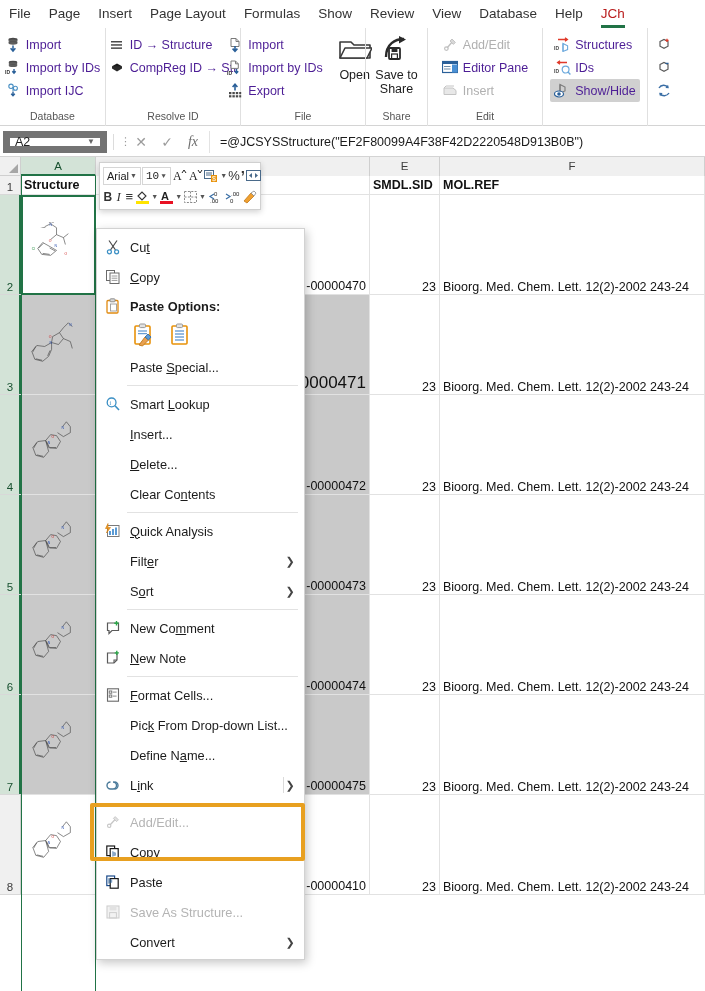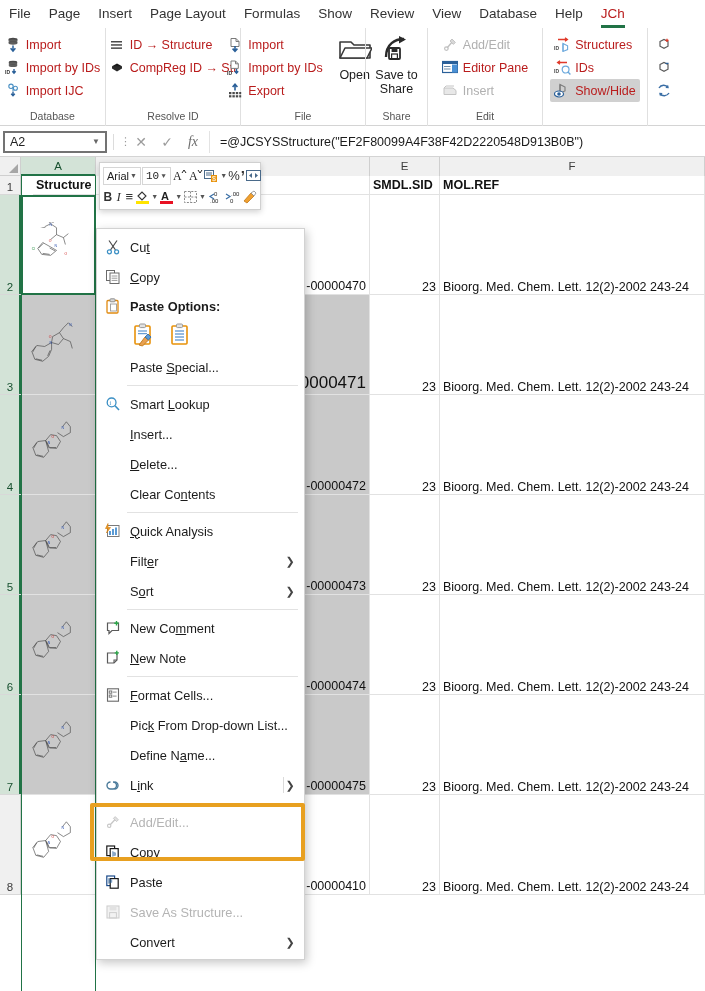--- a/index.html
+++ b/index.html
@@ -37,41 +37,41 @@
             align-items: center; padding: 0 5px; }
   .rgroup + .rgroup { border-left: 1px solid #e0e0e0; }
   .rgroup .gbody { flex: 1; display: flex; align-items: flex-start; padding-top: 5px; }
   .rgroup .gname {
     font-size: 10.5px; color: #555; height: 16px; line-height: 13px;
     width: 100%; text-align: center;
   }
   .vcol { display: flex; flex-direction: column; justify-content: flex-start; }
   .ritem {
     display: flex; align-items: center; gap: 5px; height: 23px;
-    font-size: 12.5px; color: #b91c1c; padding: 0 4px; white-space: nowrap;
+    font-size: 12.5px; color: #4c1d95; padding: 0 4px; white-space: nowrap;
     cursor: default; border-radius: 2px;
   }
   .ritem.disabled { color: #b0b0b0; }
   .ritem.pressed { background: #d0d0d0; }
   .bigbtn {
     display: flex; flex-direction: column; align-items: center; justify-content: flex-start;
     width: 56px; font-size: 12.5px; color: #1c1c1c; padding-top: 2px; cursor: default;
   }
   .bigbtn .blabel { text-align: center; line-height: 14px; margin-top: 2px; }
   .ico { width: 16px; height: 16px; flex: 0 0 16px; position: relative; }
   .ico svg { display: block; }
 
   
   .fbar {
     position: absolute; left: 0; top: 127px; width: 705px; height: 30px;
     background: #ffffff; display: flex; align-items: center;
     border-bottom: 1px solid #d4d4d4;
   }
   .namebox {
-    width: 104px; height: 22px; margin-left: 3px; border: 2px solid #737373;
+    width: 104px; height: 22px; margin-left: 3px; border: 7px solid #737373;
     background: #fff; display: flex; align-items: center; justify-content: space-between;
     padding: 0 5px; font-size: 12.5px; color: #222;
   }
   .namebox .caret { font-size: 8px; color: #666; }
   .fbsep { width: 1px; height: 16px; background: #dcdcdc; margin: 0 6px; }
   .dots { color:#9a9a9a; font-size: 11px; letter-spacing: 0; line-height: 9px;
           width: 8px; text-align: center; }
   .fbtn { width: 26px; height: 22px; display: flex; align-items: center;
           justify-content: center; color: #9b9b9b; font-size: 14px; }
   .fx { font-style: italic; font-family: "Liberation Serif", serif; font-size: 14px; color: #6d6d6d; }
@@ -481,21 +481,21 @@
           <span>6</span>
         </div>
         <div class="rowhdr sel" style="top: 538px; height: 100px;">
           <span>7</span>
         </div>
         <div class="rowhdr" style="top: 638px; height: 100px;">
           <span>8</span>
         </div>
       </div>
     <div id="cells">
-        <div class="cell hdr txt" style="left: 21px; top: 19px; width: 91px; height: 19px; margin-left: 12px;">
+        <div class="cell hdr txt" style="left: 21px; top: 19px; width: 91px; height: 19px;">
           <span>Structure</span>
         </div>
         <div class="cell hdr txt" style="left: 96px; top: 19px; width: 274px; height: 19px;"></div>
         <div class="cell hdr txt" style="left: 370px; top: 19px; width: 70px; height: 19px;">
           <span>SMDL.SID</span>
         </div>
         <div class="cell hdr txt" style="left: 440px; top: 19px; width: 265px; height: 19px;">
           <span>MOL.REF</span>
         </div>
         <div class="cell active" style="left: 21px; top: 38px; width: 75px; height: 100px;">

